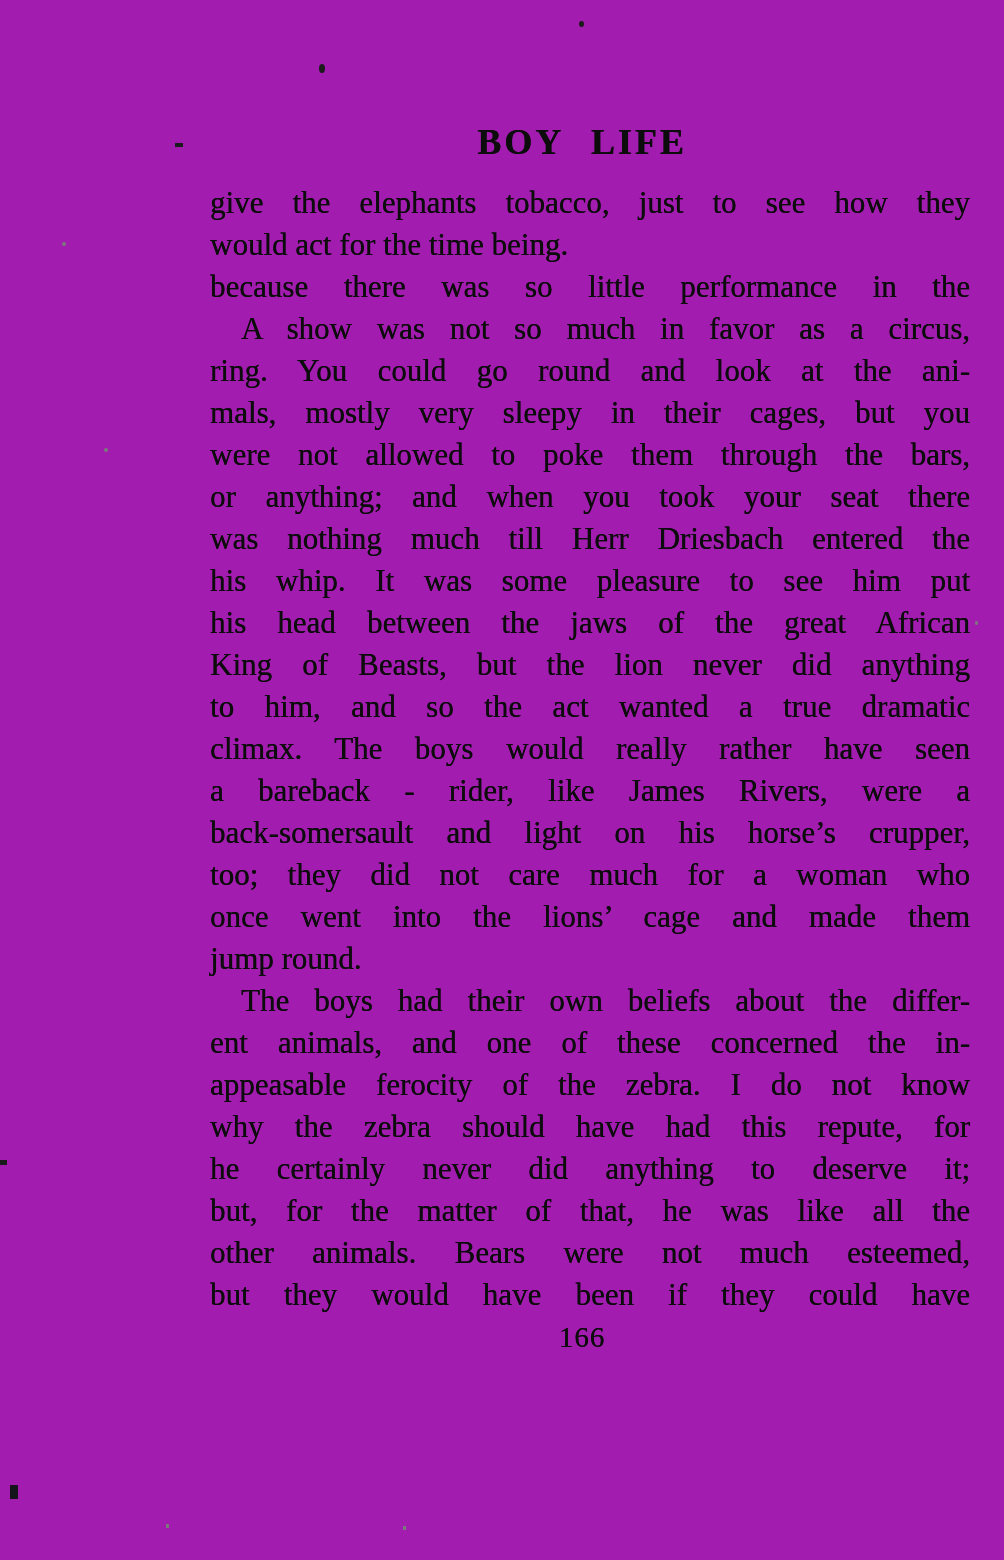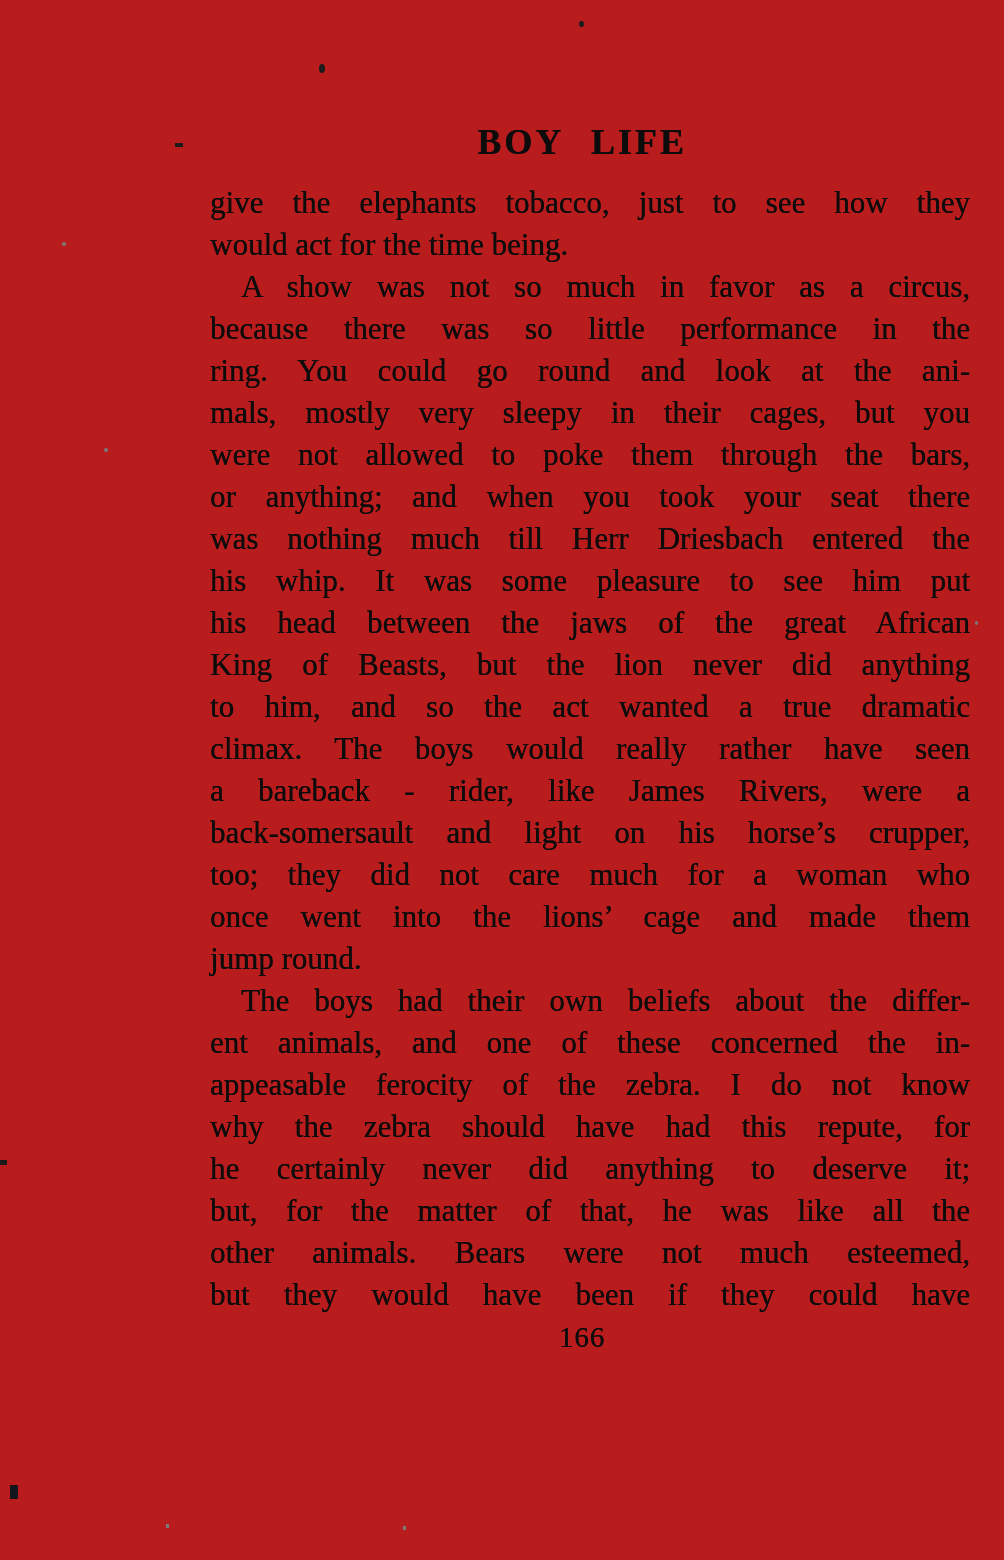--- a/index.html
+++ b/index.html
@@ -4,21 +4,21 @@
 <style>
   html, body {
     margin: 0;
     padding: 0;
     background: #ffffff;
   }
   .page {
     position: relative;
     width: 1004px;
     height: 1560px;
-    background: #b91c1c;
+    background: #a21caf;
     overflow: hidden;
     font-family: "Liberation Serif", serif;
     color: #0c0c0c;
   }
   .running-head {
     position: absolute;
     top: 121px;
     left: 194px;
     width: 776px;
     text-align: center;
@@ -70,22 +70,22 @@
 </head>
 <body>
 
 <div class="page">
 
   <div class="running-head">BOY LIFE</div>
 
   <div class="textblock">
     <div class="ln">give the elephants tobacco, just to see how they</div>
     <div class="ln endpara">would act for the time being.</div>
+    <div class="ln">because there was so little performance in the</div>
     <div class="ln indent">A show was not so much in favor as a circus,</div>
-    <div class="ln">because there was so little performance in the</div>
     <div class="ln">ring.  You could go round and look at the ani-</div>
     <div class="ln">mals, mostly very sleepy in their cages, but you</div>
     <div class="ln">were not allowed to poke them through the bars,</div>
     <div class="ln">or anything;  and when you took your seat there</div>
     <div class="ln">was nothing much till Herr Driesbach entered the</div>
     <div class="ln">his whip.  It was some pleasure to see him put</div>
     <div class="ln">his head between the jaws of the great African</div>
     <div class="ln">King of Beasts, but the lion never did anything</div>
     <div class="ln">to him, and so the act wanted a true dramatic</div>
     <div class="ln">climax.  The boys would really rather have seen</div>

